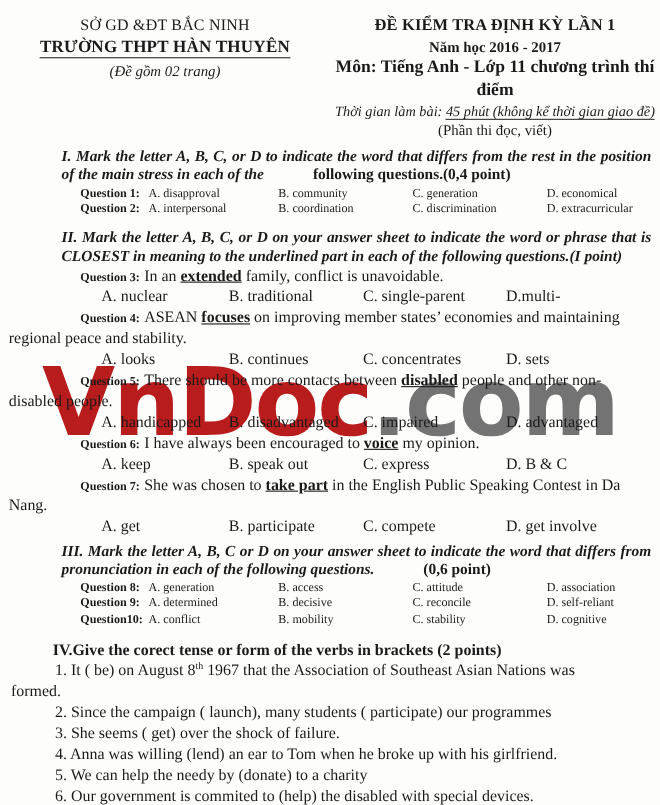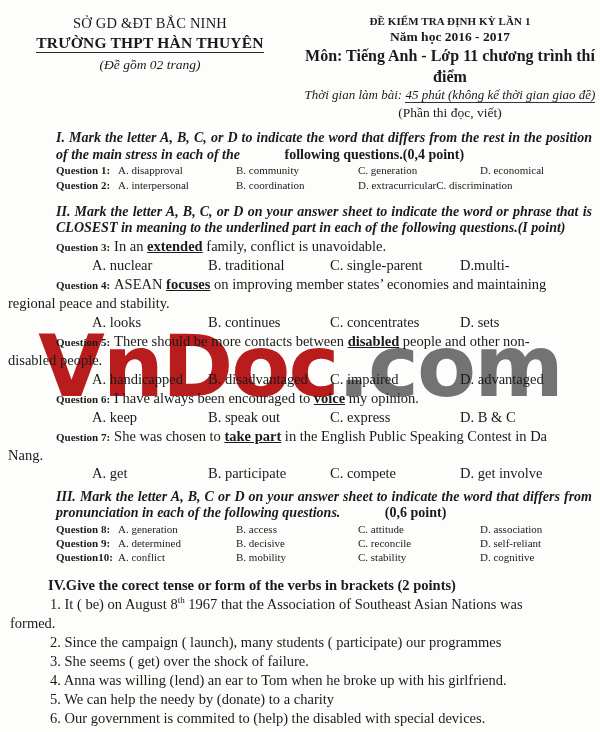--- a/index.html
+++ b/index.html
@@ -67,21 +67,21 @@
     letter-spacing: .2px;
   }
   .hdr-left .l2 span { border-bottom: 1px solid #2a2a2a; padding-bottom: 1px; }
   .hdr-left .l3 {
     font-style: italic;
     font-size: 13.5px;
     padding-top: 4px;
   }
   .hdr-right .r1 {
     font-weight: bold;
-    font-size: 11px;
+    font-size: 15px;
     letter-spacing: .1px;
   }
   .hdr-right .r2 { font-weight: bold; font-size: 13.5px; }
   .hdr-right .r3 { font-weight: bold; font-size: 16px; }
   .hdr-right .r4 { font-style: italic; font-size: 13px; }
   .hdr-right .r4 u { text-decoration: none; border-bottom: 1px solid #333; }
   .hdr-right .r5 { font-weight: normal; font-size: 13.5px; }
 
   
   .content {
@@ -116,20 +116,21 @@
     font-size: 14.5px;
     line-height: 1.28;
     padding-left: 52px;
   }
   .qlabel {
     font-weight: bold;
     font-size: 11px;
     white-space: nowrap;
     width: 62px;
     flex: 0 0 62px;
+    margin-left: 17px;
   }
   .opt {
     font-size: 11px;
     white-space: nowrap;
   }
   .o1 { flex: 0 0 118px; }
   .o2 { flex: 0 0 122px; }
   .o3 { flex: 0 0 122px; }
   .o4 { flex: 0 0 auto; }
 
@@ -210,22 +211,22 @@
       <span class="qlabel">Question 1:</span>
       <span class="opt o1">A. disapproval</span>
       <span class="opt o2">B. community</span>
       <span class="opt o3">C. generation</span>
       <span class="opt o4">D. economical</span>
     </div>
     <div class="qline">
       <span class="qlabel">Question 2:</span>
       <span class="opt o1">A. interpersonal</span>
       <span class="opt o2">B. coordination</span>
+      <span class="opt o3">C. discrimination</span>
       <span class="opt o4">D. extracurricular</span>
-      <span class="opt o3">C. discrimination</span>
     </div>
 
     <div style="height:12px"></div>
     <p class="sec-head" style="text-align:justify">II. Mark the letter A, B, C, or D on your answer sheet to indicate the word or phrase that is CLOSEST in meaning to the underlined part in each of the following questions.(I point)</p>
 
     <div class="stem">
       <span class="qlabel">Question 3:</span>
       <span class="stem-text"><span>In an </span><u>extended</u><span> family, conflict is unavoidable.</span></span>
     </div>
     <div class="opts">

